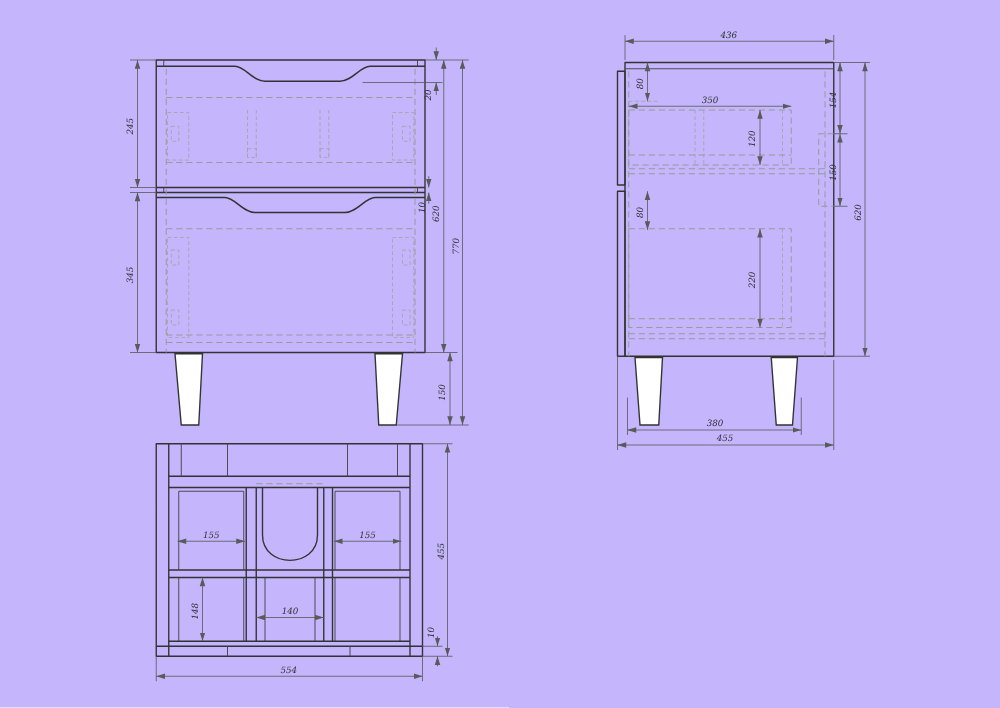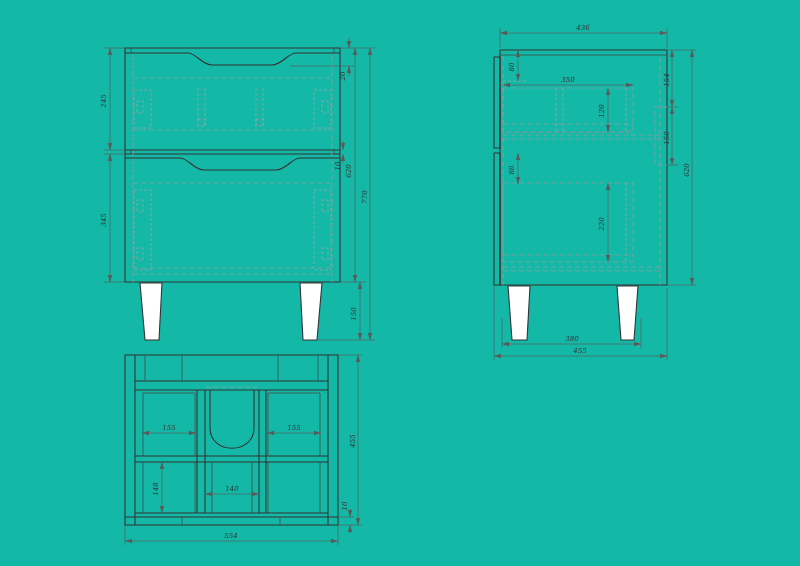--- a/index.html
+++ b/index.html
@@ -1,16 +1,16 @@
 <!DOCTYPE html>
 <html><head>
 <meta charset="utf-8">
 <style>
   html,body{margin:0;padding:0;background:#fff;}
-  .page{position:relative;width:800px;height:566px;background:#14b8a6;overflow:hidden;
+  .page{position:relative;width:800px;height:566px;background:#c4b5fd;overflow:hidden;
         font-family:"DejaVu Sans",sans-serif;}
   svg{position:absolute;left:0;top:0;}
   .ol{stroke:#333;stroke-width:1.1;fill:none;stroke-linejoin:round;}
   .sl{stroke:#444;stroke-width:.75;fill:none;}
   .dl{stroke:#9a9a9a;stroke-width:.8;fill:none;stroke-dasharray:5 3;}
   .dl2{stroke:#a5a5a5;stroke-width:.7;fill:none;stroke-dasharray:3 2;}
   .dim{stroke:#5a5a5a;stroke-width:.65;fill:none;}
   .leg{fill:#fff;stroke:#333;stroke-width:1.1;}
   .dt{font-family:"DejaVu Serif",serif;font-style:italic;font-size:7px;fill:#333;text-anchor:middle;}
 </style>

